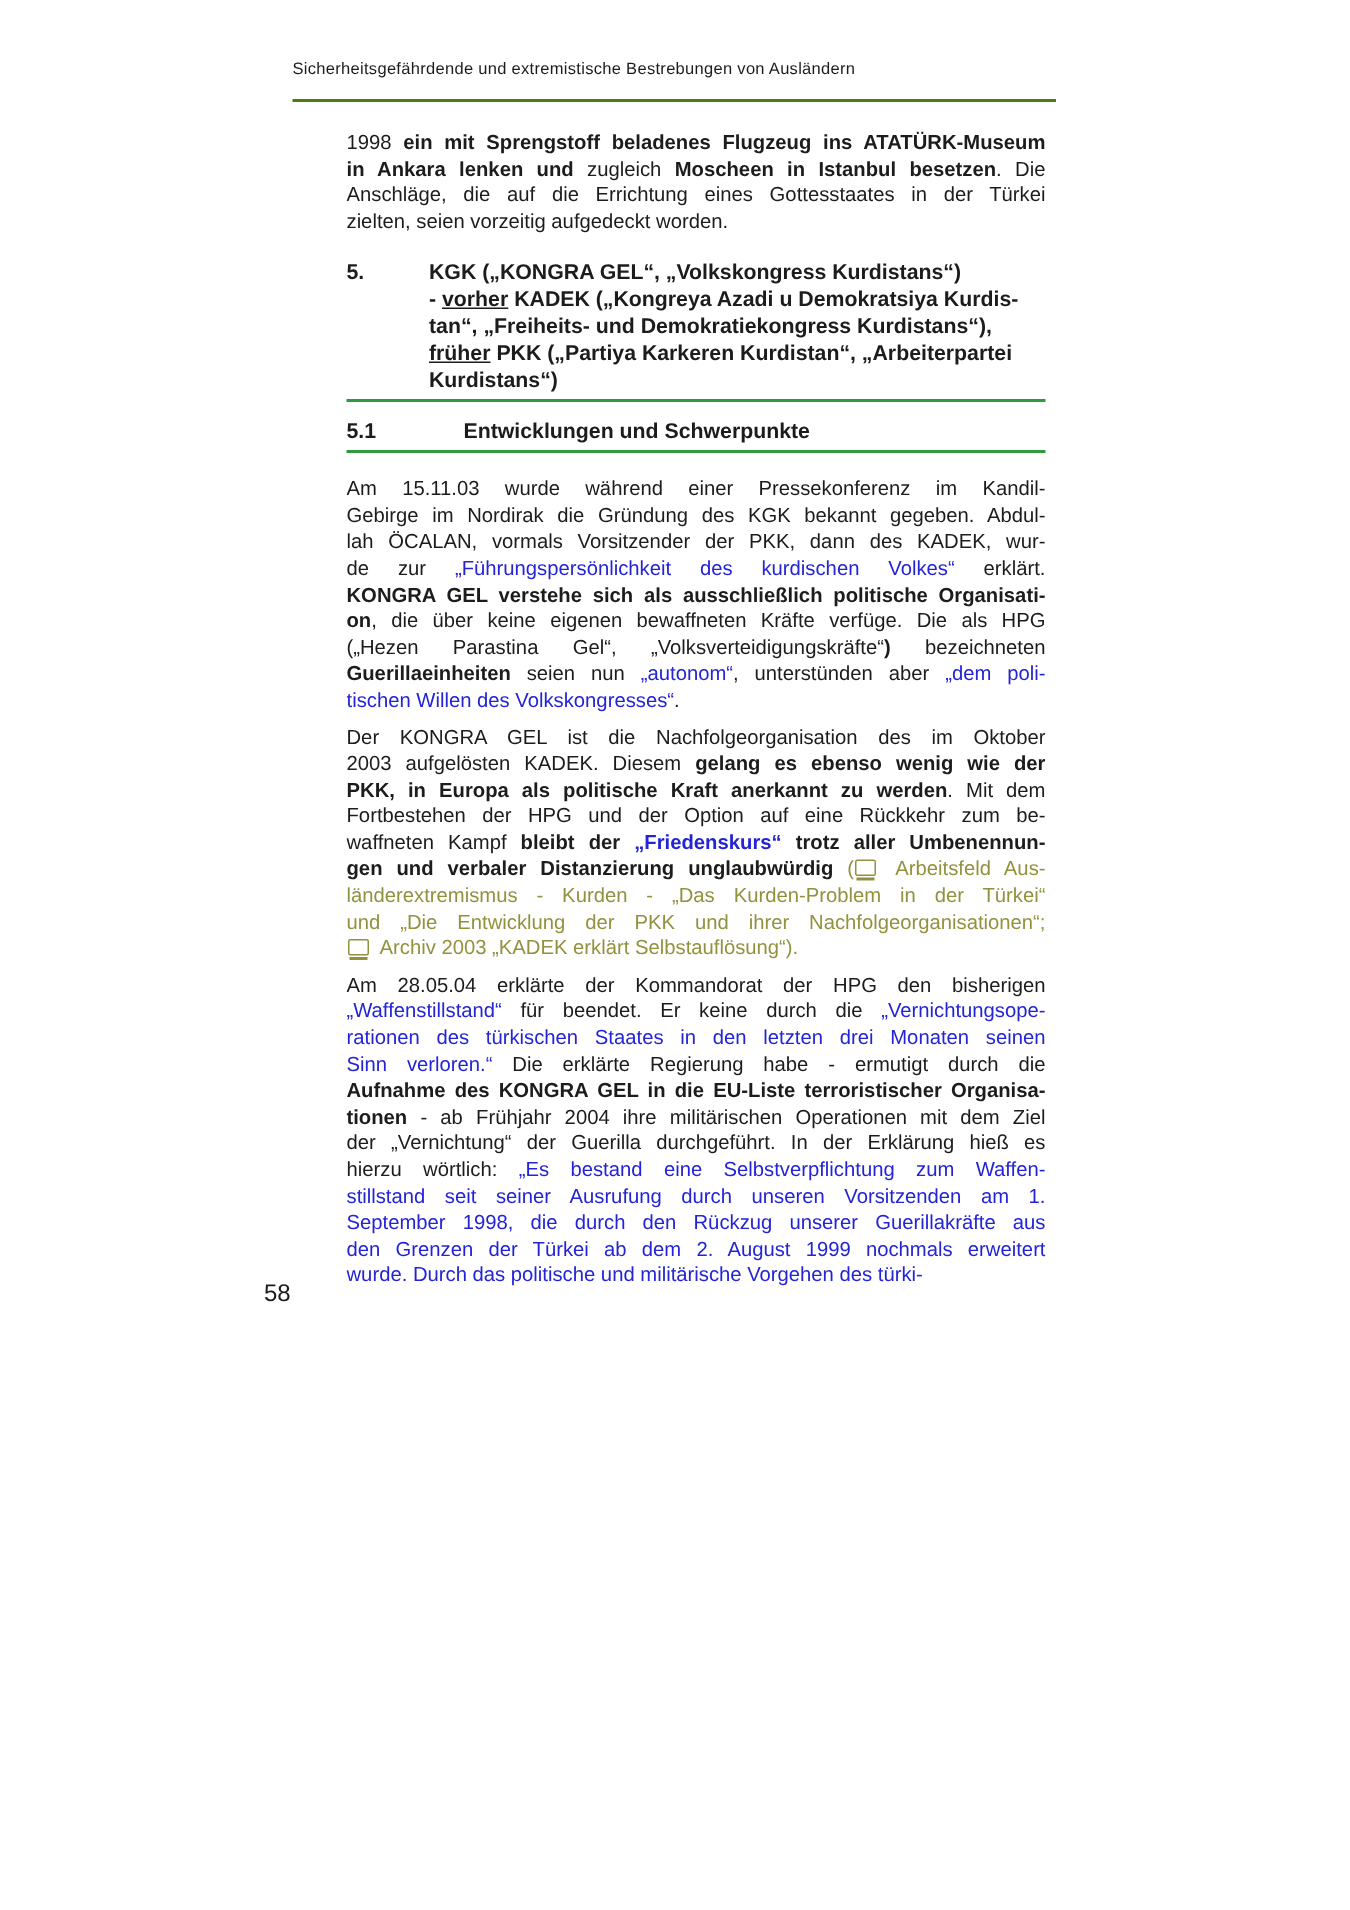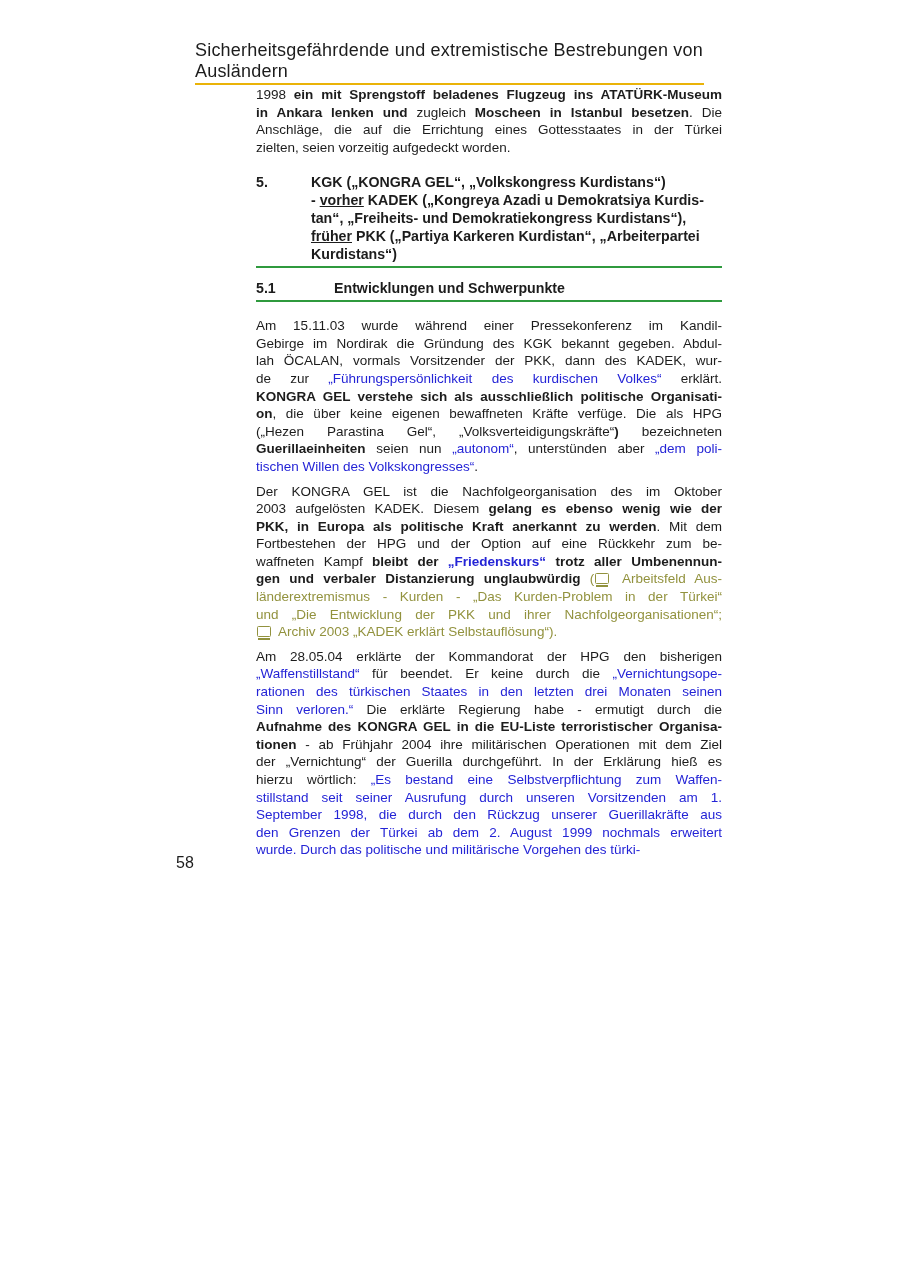--- a/index.html
+++ b/index.html
@@ -6,26 +6,26 @@
   .page{
     position:relative;
     width:900px;height:1273px;
     background:#ffffff;
     font-family:"Liberation Sans","DejaVu Sans",sans-serif;
     color:var(--ink,#1c1c1c);
     overflow:hidden;
   }
   .header{
     position:absolute;left:195px;top:40px;width:509px;
-    border-bottom:2px solid #eab308;
-    padding-bottom:1px;
-    font-size:18px;letter-spacing:0.2px;
+    border-bottom:2px solid #4d7c0f;
+    padding-bottom:14px;
+    font-size:11px;letter-spacing:0.2px;
   }
   .content{
-    position:absolute;left:256px;top:86px;width:466px;
+    position:absolute;left:231px;top:86px;width:466px;
     font-size:13.5px;line-height:17.6px;
   }
   .line{text-align:justify;text-align-last:justify;overflow:hidden;}
   .line.noj{text-align-last:left;}
   .b{font-weight:bold;}
   .u{text-decoration:underline;}
   .bl{color:var(--blue,#2424d6);}
   .ol{color:var(--olive,#92923e);}
   .h5block,.h51block{
     display:flex;

